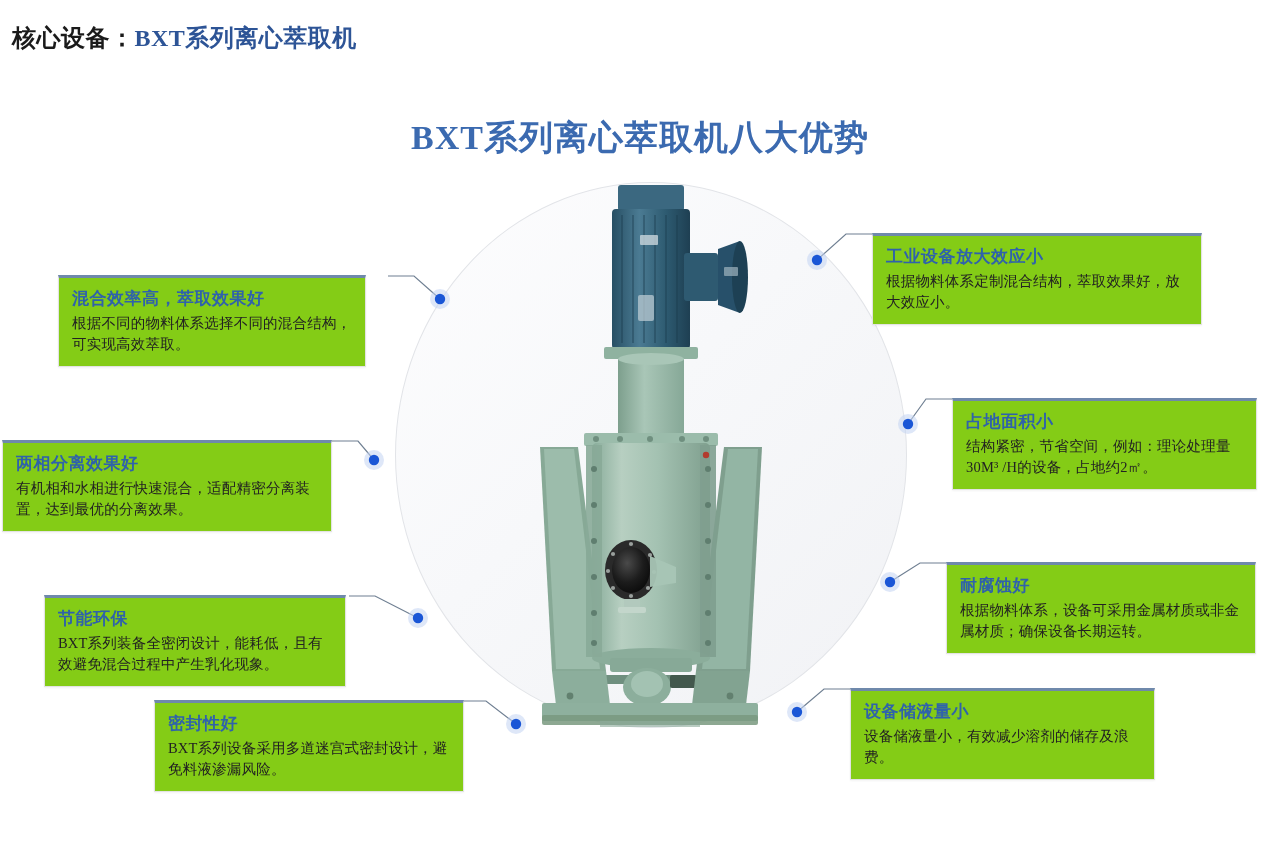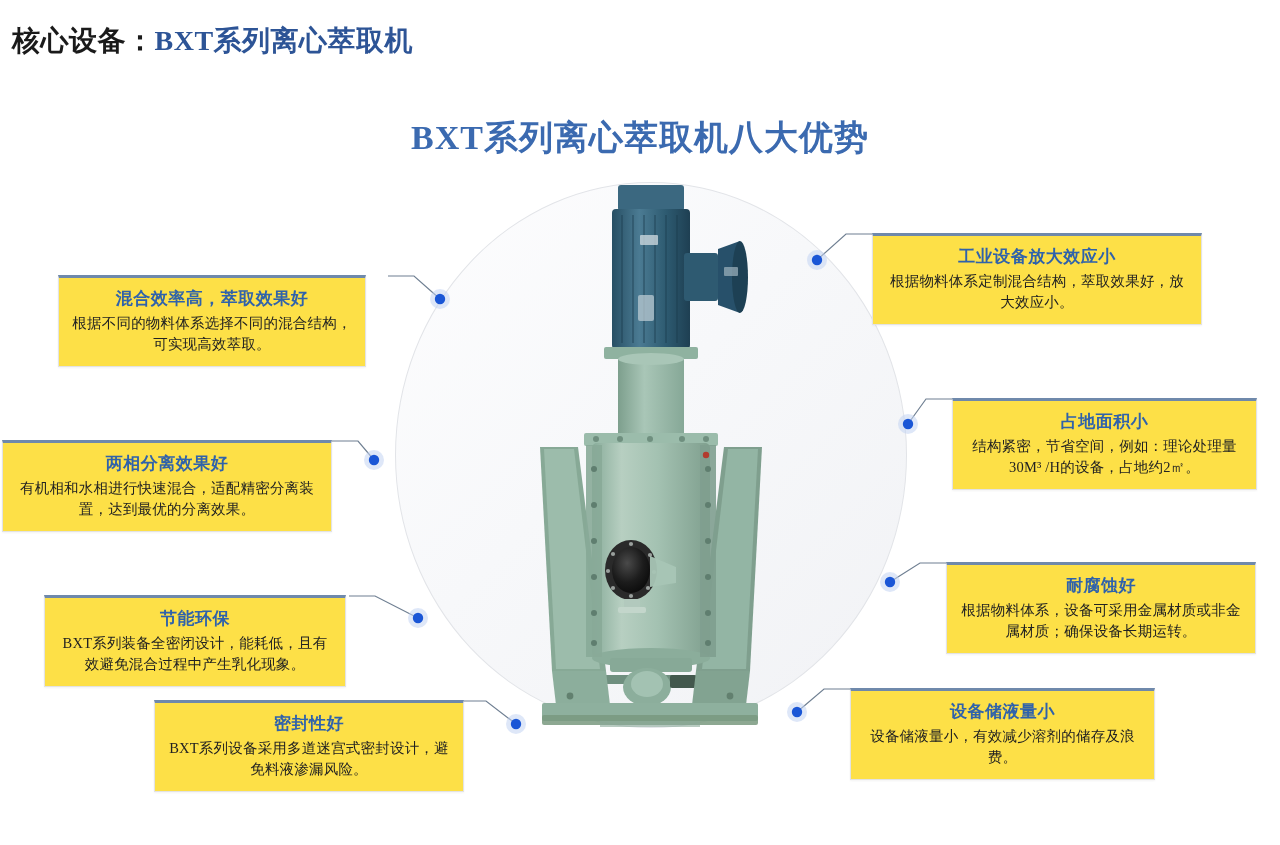--- a/index.html
+++ b/index.html
@@ -7,21 +7,21 @@
     width: 1280px; height: 845px;
     background: #ffffff;
     font-family: "Liberation Serif", "DejaVu Serif", serif;
     overflow: hidden;
   }
   #root { position: relative; width: 1280px; height: 845px; background:#fff; }
 
   
   .header {
     position: absolute; left: 12px; top: 22px;
-    font-size: 28px; font-weight: 700; letter-spacing: .5px;
+    font-size: 24px; font-weight: 700; letter-spacing: .5px;
     white-space: nowrap;
   }
   .header .k { color: #1a1a1a; }
   .header .v { color: #2d5496; }
 
   
   .main-title {
     position: absolute; left: 0; top: 115px; width: 1280px;
     text-align: center;
     font-size: 34px; font-weight: 700; letter-spacing: 1px;
@@ -37,26 +37,25 @@
     border: 1px solid #e2e4e8;
     background: linear-gradient(135deg, #fdfdfe 0%, #f7f8fa 45%, #f1f2f5 100%);
   }
 
   
   .links { position:absolute; left:0; top:0; width:1280px; height:845px; }
 
   
   .card {
     position: absolute;
-    background: #fde047;
+    background: #84cc16;
     border: 1px solid #e3e3e3;
     border-top: 3px solid #6f89ab;
     padding: 9px 13px 11px 13px;
     box-shadow: 0 1px 2px rgba(0,0,0,.05);
-    text-align: center;
   }
   .card .c-title {
     color: #2f62ab;
     font-size: 17px;
     font-weight: 700;
     letter-spacing: .5px;
     margin-bottom: 3px;
     white-space: nowrap;
   }
   .card .c-body {

